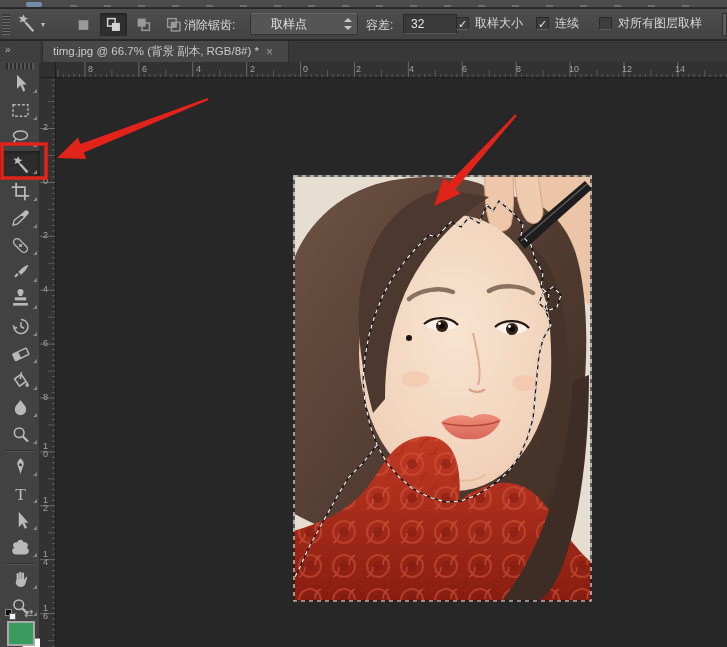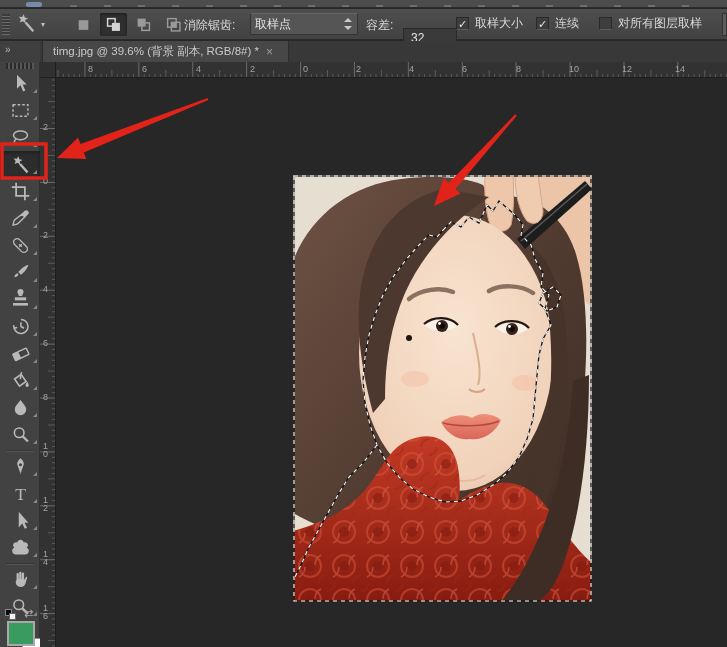--- a/index.html
+++ b/index.html
@@ -20,28 +20,28 @@
       background:repeating-linear-gradient(0deg,#6a6a6a 0 1px,#3c3c3c 1px 3px);}
   .ob-toolpreview{position:absolute;left:15px;top:3px;width:42px;height:25px;display:flex;align-items:center;}
   .ob-toolpreview svg{width:22px;height:22px;}
   .ob-caret{font-size:8px;color:#bdbdbd;margin-left:4px;}
   .modebtn{position:absolute;top:4px;width:27px;height:23px;border-radius:2px;display:flex;align-items:center;justify-content:center;}
   .modebtn.active{background:#2f2f2f;box-shadow:inset 0 1px 3px #1b1b1b;}
   .modebtn svg{width:15px;height:15px;}
   .ob-label{position:absolute;top:8px;font-size:12px;color:#dadada;white-space:nowrap;}
   .ob-dropdown{position:absolute;left:250px;top:4px;width:108px;height:22px;background:#555;
       border:1px solid #333;border-top-color:#666;border-radius:2px;font-size:12px;color:#e2e2e2;
-      display:flex;align-items:center;padding-left:4px;}
+      display:flex;align-items:center;padding-left:20px;}
   .ob-stepper{position:absolute;right:5px;top:3px;width:8px;height:14px;}
   .ob-stepper i{position:absolute;left:0;width:0;height:0;border-left:4px solid transparent;border-right:4px solid transparent;}
   .ob-stepper i.up{top:1px;border-bottom:4px solid #c9c9c9;}
   .ob-stepper i.dn{bottom:1px;border-top:4px solid #c9c9c9;}
   .ob-input{position:absolute;left:403px;top:5px;width:54px;height:20px;background:#3a3a3a;
       border:1px solid #2a2a2a;border-bottom-color:#565656;font-size:12px;color:#e6e6e6;
-      display:flex;align-items:center;padding-left:7px;margin-top:14px;}
+      display:flex;align-items:center;padding-left:7px;}
   .checkwrap{position:absolute;top:6px;display:flex;align-items:center;}
   .checkbox{width:13px;height:13px;background:#3d3d3d;border:1px solid #2a2a2a;border-bottom-color:#5c5c5c;
       font-size:11px;line-height:12px;color:#e8e8e8;text-align:center;margin-right:6px;}
   .ob-sliver{position:absolute;right:0;top:4px;width:5px;height:23px;background:#5d5d5d;border:1px solid #333;}
 
   
   .tabbar{position:absolute;left:0;top:41px;width:727px;height:21px;background:#383838;}
   .panel-collapse{position:absolute;left:0;top:0;width:40px;height:21px;background:#3f3f3f;
       color:#b5b5b5;font-size:10px;padding:3px 0 0 5px;letter-spacing:-1px;}
   .doc-tab{position:absolute;left:42px;top:0;width:247px;height:21px;background:#474747;
@@ -151,21 +151,21 @@
           <span class="checkbox"></span>
           <span style="font-size: 12px; color: rgb(218, 218, 218);">对所有图层取样</span>
         </div>
       </div>
     <div class="ob-sliver"></div>
   </div>
 
   <div class="tabbar">
     <div class="panel-collapse">»</div>
     <div class="doc-tab">
-      <span>timg.jpg @ 39.6% (背景 副本, RGB/8#) *</span>
+      <span>timg.jpg @ 66.7% (背景 副本, RGB/8#) *</span>
       <span class="closex">×</span>
     </div>
   </div>
 
   <div class="toolpanel">
     <div class="toolgrip"></div>
     <div id="tool-list">
         <div class="tool" style="top: 8px;">
           <svg viewBox="0 0 24 24" width="21" height="21">
             <polygon points="8,2 8,18 12,14 15,21 17.5,20 14.5,13 19,13" fill="#b9b9b9"></polygon>

